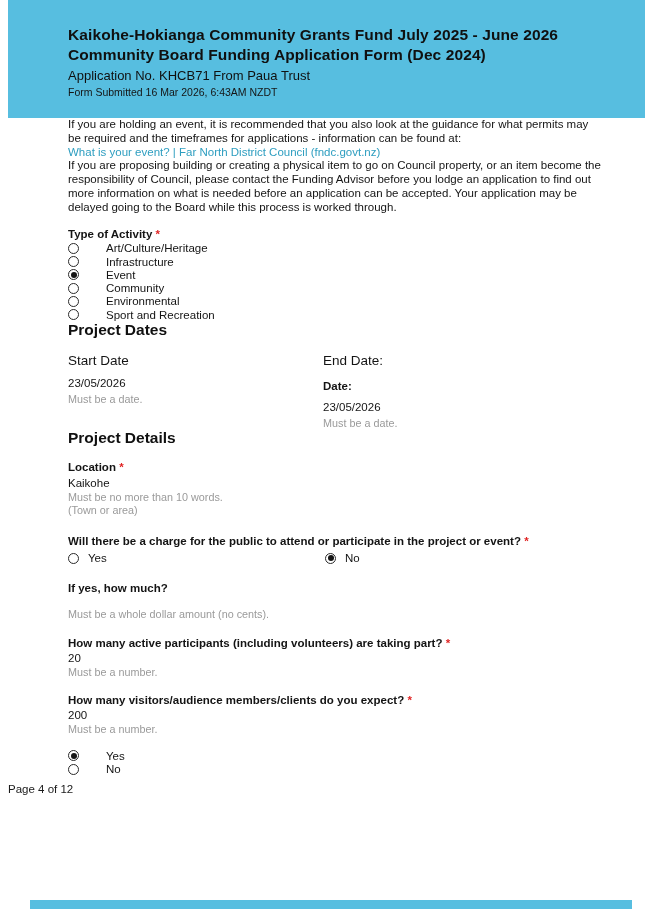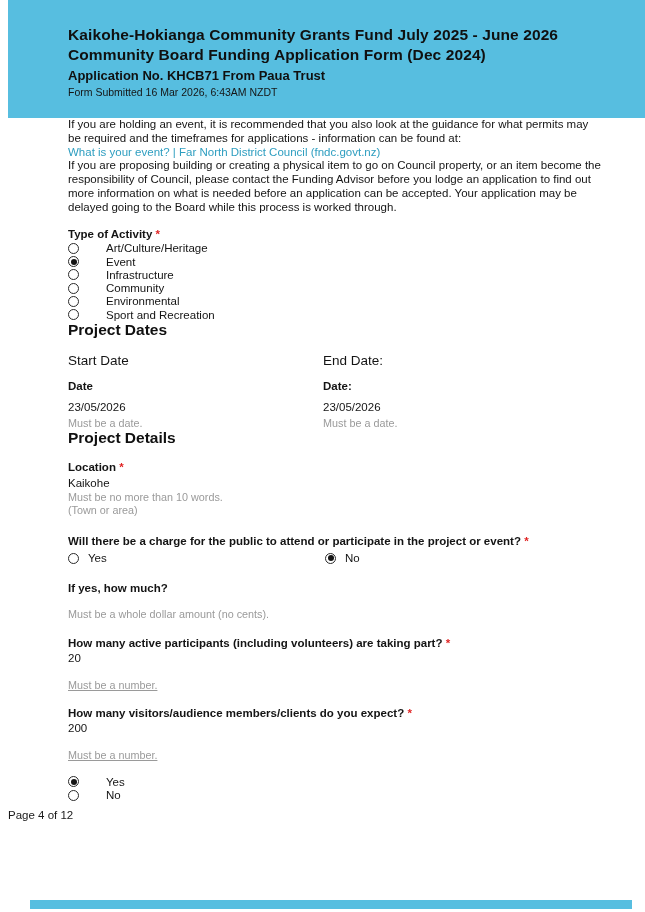--- a/index.html
+++ b/index.html
@@ -11,21 +11,21 @@
 
   
   .header {
     background:#57bee0; height:118px; box-sizing:border-box;
     padding:25px 30px 0 60px;
   }
   .header .title {
     font-size:15.5px; font-weight:bold; line-height:1.28; color:#101010;
     max-width:515px; letter-spacing:0.1px;
   }
-  .header .appno { font-size:13px; font-weight:bold; margin-top:3px; color:#101010; }
+  .header .appno { font-size:13px; font-weight:normal; margin-top:3px; color:#101010; }
   .header .submitted { font-size:10.5px; margin-top:3px; color:#151515; }
 
   
   .content { padding:0 52px 0 60px; }
   p.body { font-size:11.5px; line-height:13.8px; margin:0; max-width:533px; }
   .p1 { margin-top:6px; }
   .p2 { margin-top:4px; }
   .linkline { font-size:11.5px; line-height:13.8px; }
   a.link { color:#2e9ec0; cursor:pointer; }
 
@@ -62,21 +62,21 @@
   .heading-details { margin-top:26px; }
   .location-field { margin-top:13px; }
   .location-value { margin-top:2.5px; }
   .location-hint1 { margin-top:1.5px; }
   .charge-field { margin-top:18px; }
   .howmuch-label { margin-top:16px; }
   .howmuch-hint { margin-top:13px; }
   .participants-field { margin-top:16px; }
   .visitors-field, .tangata-field { margin-top:14px; }
   .num-value { margin-top:2px; }
-  .num-hint { margin-top:14px;text-decoration:underline; }
+  .num-hint { margin-top:1px; }
   .tangata-field .v-options { margin-top:1px; }
 
   .footer { font-size:11.5px; margin-top:7px; color:#1a1a1a; }
   .bottom-bar { position:absolute; left:30px; bottom:3px; width:602px; height:9px; background:#57bee0; }
 </style>
 </head>
 <body>
 
 <div class="page">
 
@@ -95,27 +95,27 @@
     <div class="activity">
       <div class="q-label"><span>Type of Activity</span> <span class="req">*</span></div>
       <div class="v-options">
 
           <div class="opt">
             <span class="radio"></span>
             <span class="opt-label">Art/Culture/Heritage</span>
           </div>
 
           <div class="opt">
+            <span class="radio"></span>
+            <span class="opt-label">Infrastructure</span>
+          </div>
+
+          <div class="opt">
             <span class="radio checked"></span>
             <span class="opt-label">Event</span>
-          </div>
-
-          <div class="opt">
-            <span class="radio"></span>
-            <span class="opt-label">Infrastructure</span>
           </div>
 
           <div class="opt">
             <span class="radio"></span>
             <span class="opt-label">Community</span>
           </div>
 
           <div class="opt">
             <span class="radio"></span>
             <span class="opt-label">Environmental</span>
@@ -126,21 +126,20 @@
             <span class="opt-label">Sport and Recreation</span>
           </div>
         </div>
     </div>
 
     <h2 class="section heading-dates">Project Dates</h2>
 
     <div class="dates-grid">
       <div class="date-col">
         <div class="date-title">Start Date</div>
-        <div class="field-label">Date</div>
         <div class="value date-value">23/05/2026</div>
         <div class="hint date-hint">Must be a date.</div>
       </div>
       <div class="date-col">
         <div class="date-title">End Date:</div>
         <div class="field-label">Date:</div>
         <div class="value date-value">23/05/2026</div>
         <div class="hint date-hint">Must be a date.</div>
       </div>
     </div>

